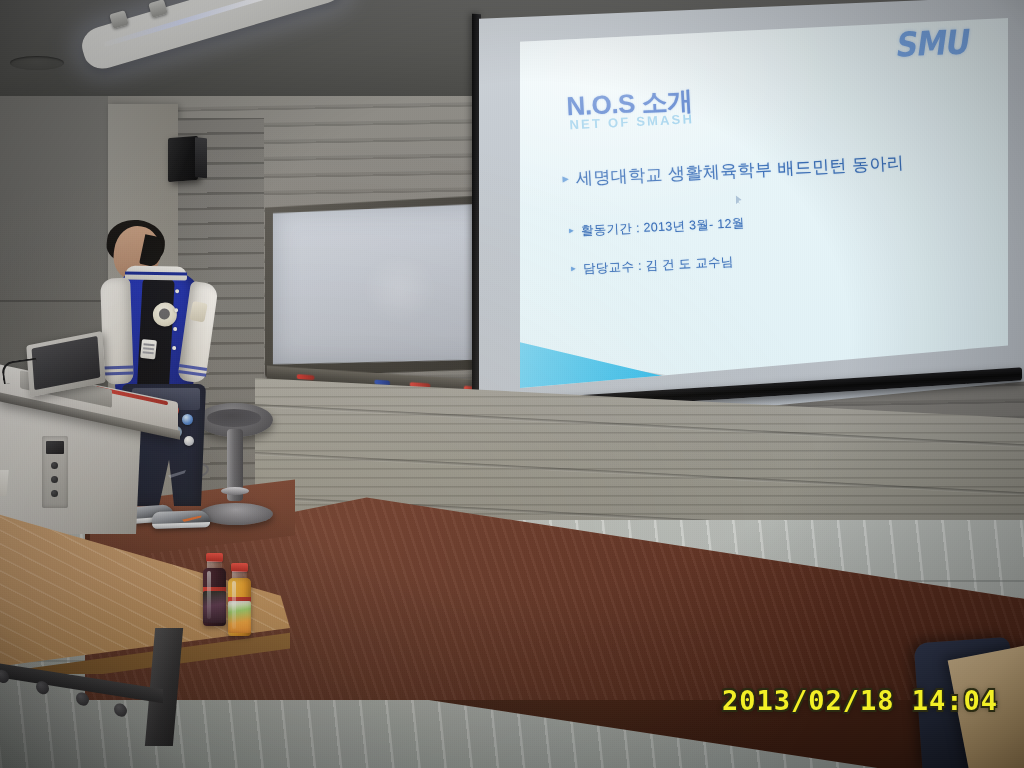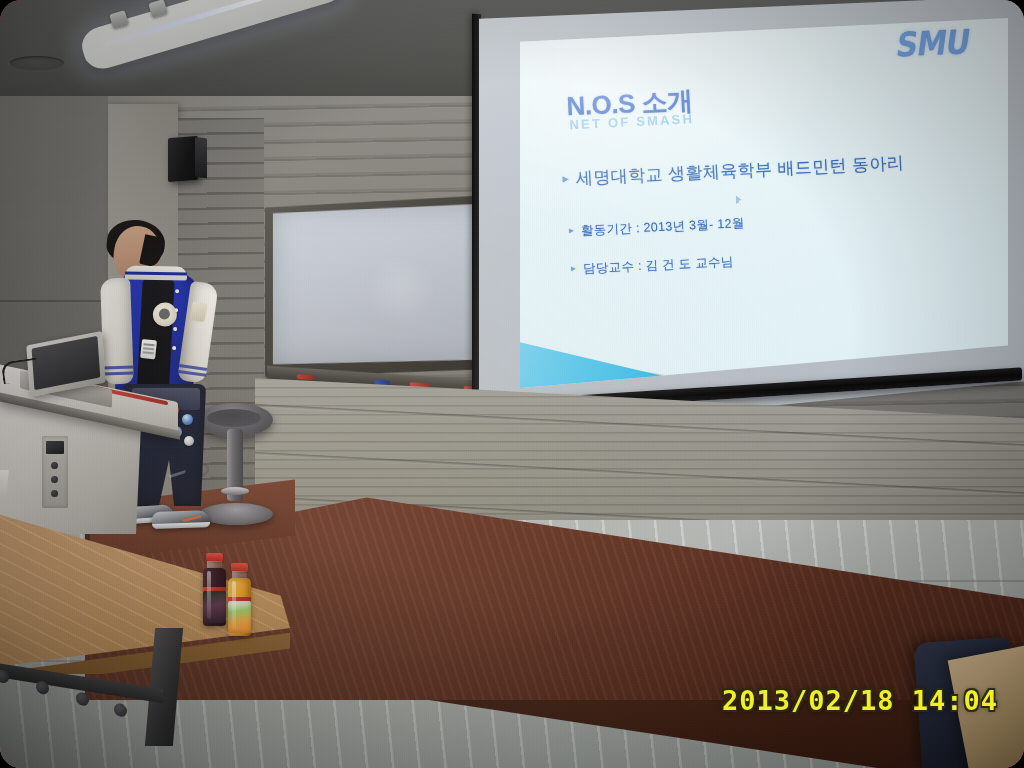--- a/index.html
+++ b/index.html
@@ -4,21 +4,20 @@
 <title>Classroom Presentation Photo</title>
 <style>
   html,body{margin:0;padding:0;background:#000;}
   body{font-family:"Liberation Sans",sans-serif;}
 
   #photo{
     position:relative;
     width:1024px;height:768px;
     overflow:hidden;
     background:#be185d;
-    border-radius:21px;
   }
 
   
   .ceiling{
     position:absolute;left:0;top:0;width:1024px;height:120px;
     background:linear-gradient(178deg,#6a6a68 0%,#5a5a57 40%,#494946 75%,#3d3d3b 100%);
   }
   .ceiling-seam{
     position:absolute;left:0;top:104px;width:470px;height:6px;
     background:linear-gradient(180deg,#2e2e2c,#565653);

